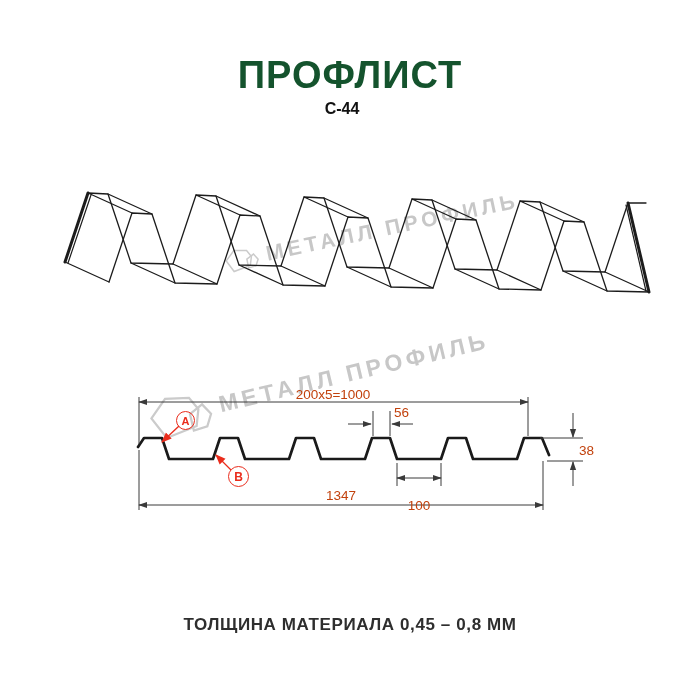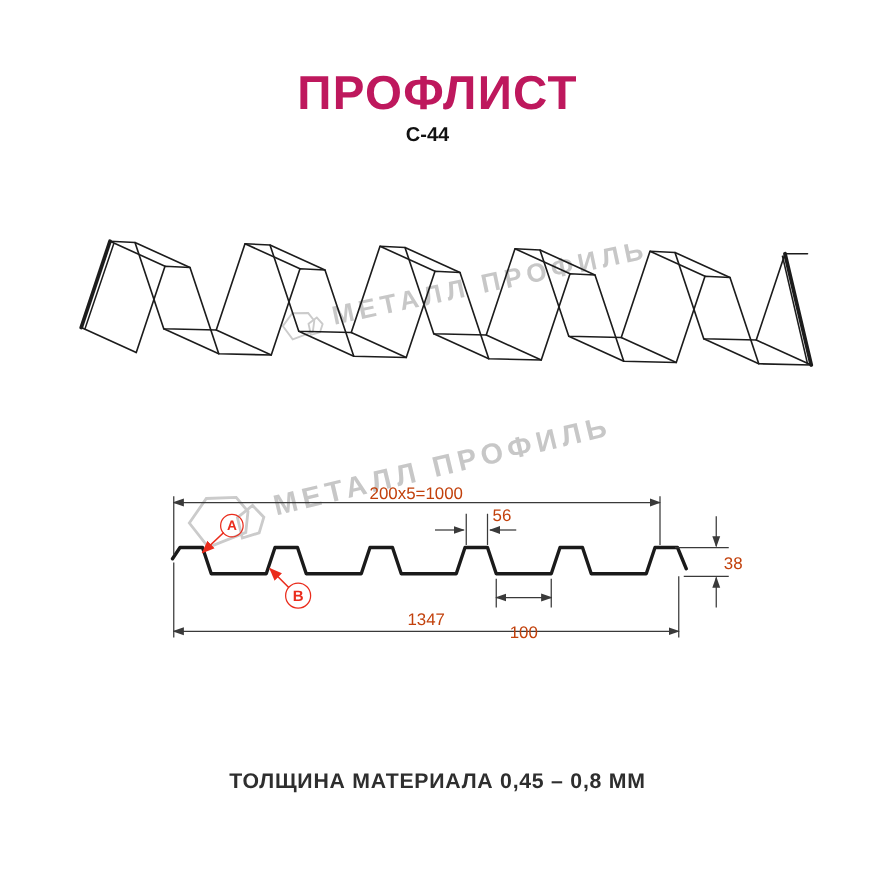--- a/index.html
+++ b/index.html
@@ -1,20 +1,20 @@
 <!DOCTYPE html>
 <html><head>
 <meta charset="utf-8">
 <style>
   html,body{margin:0;padding:0;background:#fff;}
   #page{position:relative;width:700px;height:700px;background:#fff;overflow:hidden;
         font-family:"Liberation Sans","DejaVu Sans",sans-serif;}
   .abs{position:absolute;}
   #title{left:0;top:54px;width:700px;text-align:center;font-size:38px;font-weight:800;
-         letter-spacing:1px;color:#be185d;z-index:5;}
+         letter-spacing:1px;color:#14532d;z-index:5;}
   #subtitle{left:0;top:100px;width:684px;text-align:center;font-size:16px;font-weight:700;
             color:#111;z-index:5;}
   #footer-note{left:0;top:615px;width:700px;text-align:center;font-size:17px;font-weight:600;
                letter-spacing:.6px;color:#2e2e2e;z-index:5;}
   .wm{z-index:1;color:#c7c7c7;font-weight:700;white-space:nowrap;display:flex;align-items:center;gap:8px;}
   #wm1{left:222px;top:248px;transform:rotate(-12deg);transform-origin:left top;font-size:21px;letter-spacing:4px;}
   #wm2{left:144px;top:400px;transform:rotate(-13.5deg);transform-origin:left top;font-size:23px;letter-spacing:4px;}
   .wm svg{flex:0 0 auto;}
   #art{left:0;top:0;z-index:2;}
   .dimlabel{z-index:5;font-size:13.5px;color:#c2410c;}

